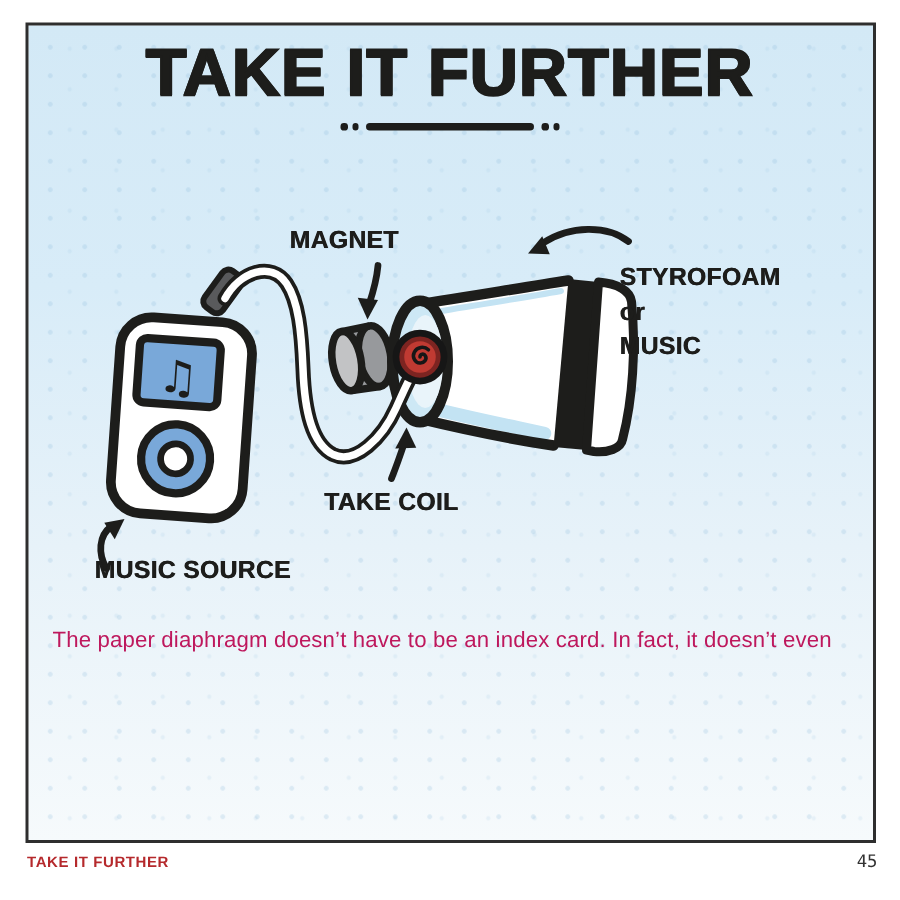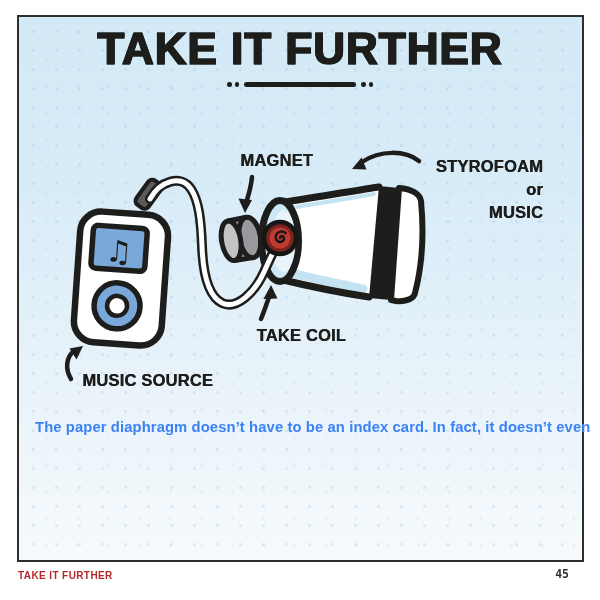--- a/index.html
+++ b/index.html
@@ -52,48 +52,47 @@
   .divider .dot { width: 4.5px; height: 4.5px; border-radius: 50%; background: #1d1d1b; }
   .divider .bar { width: 112px; height: 5px; background: #1d1d1b; border-radius: 2.5px; margin: 0 2px; }
   .diagram-svg { position: absolute; left: 0; top: 0; }
   .dlabel {
     position: absolute;
     font-weight: bold;
     font-size: 16.5px;
     line-height: 21px;
     letter-spacing: 0.2px;
     color: #1d1d1b;
-    text-align: right;
+    text-align: left;
     text-shadow: 0.4px 0 currentColor;
     white-space: nowrap;
   }
   .dlabel.multiline { white-space: normal; line-height: 23px; }
   .body-text {
     position: absolute;
     left: 35px; top: 416px;
     font-size: 14.8px;
     line-height: 23.2px;
     letter-spacing: 0.1px;
-    color: #3b82f6;
-    font-weight: bold;
+    color: #be185d;
   }
   .body-text .line { white-space: nowrap; }
   .footer-label {
     position: absolute;
     left: 18px; top: 570px;
     font-size: 10px;
     font-weight: bold;
     letter-spacing: 0.4px;
     color: #b5292c;
   }
   .page-number {
     position: absolute;
-    right: 31px; top: 567px;
+    right: 15px; top: 567px;
     font-size: 11.5px;
-    font-weight: bold;
+    font-weight: normal;
     color: #333333;
     font-family: "DejaVu Sans Mono", monospace;
   }
 </style>
 </head>
 <body>
 
 <div class="page">
 
   <div class="panel"></div>
@@ -159,21 +158,21 @@
       <path d="M 271 285 L 263.5 299 L 277.5 298.5 Z" fill="#1d1d1b" stroke="none"></path>
       <path d="M 71 379 C 65 369, 66 357, 74 351"></path>
       <path d="M 83 346 L 69.5 348.5 L 76.5 359.5 Z" fill="#1d1d1b" stroke="none"></path>
       <path d="M 419 161 C 405 150, 380 150, 362 162"></path>
       <path d="M 352 169 L 361.5 157.5 L 366.5 169.5 Z" fill="#1d1d1b" stroke="none"></path>
     </g>
   </svg>
 
   <div class="dlabel" style="left:193px; top:150px; width:120px;">MAGNET</div>
 
-  <div class="dlabel multiline" style="left:413px; top:155px; width:130px;">
+  <div class="dlabel multiline" style="left:413px; top:174px; width:130px;">
     <div>STYROFOAM</div>
     <div>or</div>
     <div>MUSIC</div>
   </div>
 
   <div class="dlabel" style="left:216px; top:325px; width:130px;">TAKE COIL</div>
 
   <div class="dlabel" style="left:63px; top:370px; width:150px;">MUSIC SOURCE</div>
 
   <div class="body-text">

